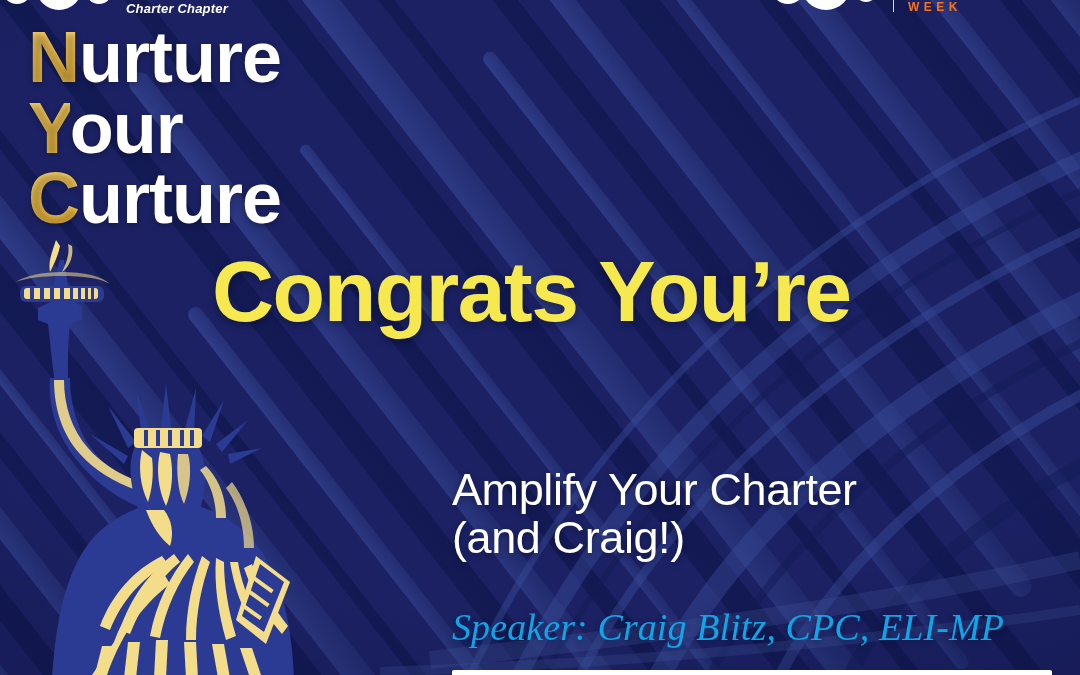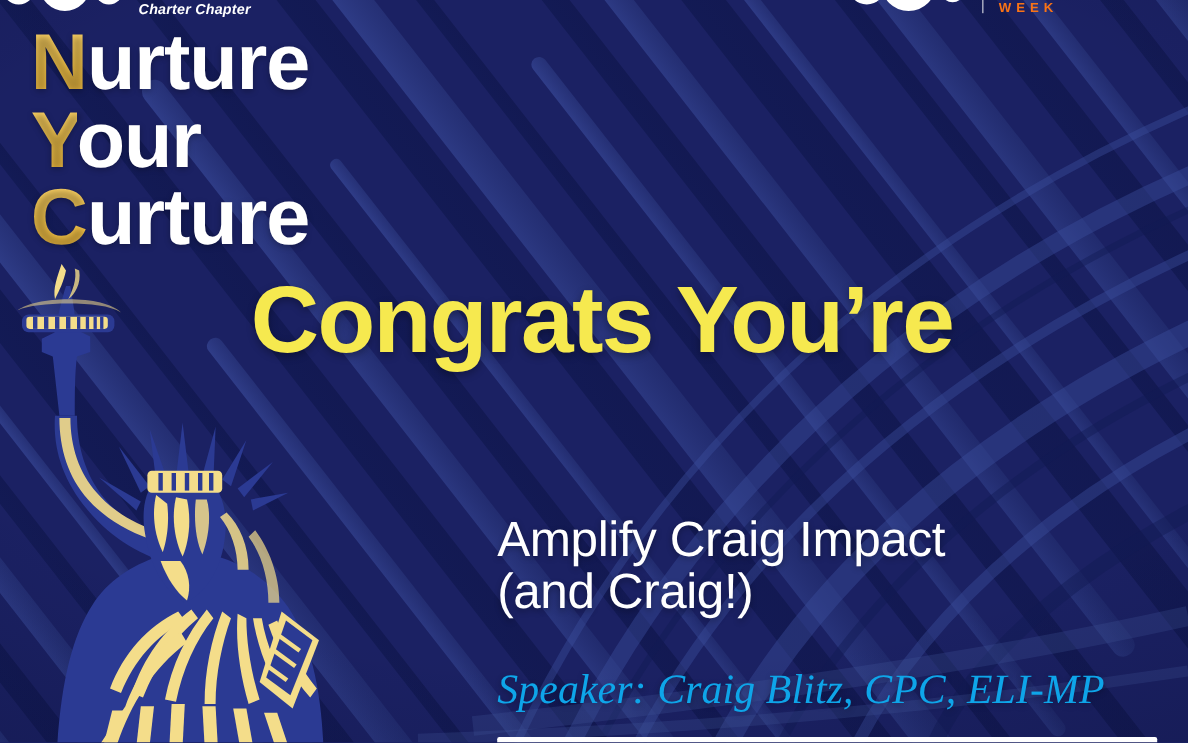--- a/index.html
+++ b/index.html
@@ -73,21 +73,21 @@
     font-size:72px; font-weight:700; color:#ffffff; letter-spacing:-1px;
     white-space:nowrap; text-shadow:0 2px 6px rgba(0,0,0,.28);
   }
   .acrostic .ln .cap{
     background:linear-gradient(180deg,#ffd870 0%,#f7c64a 55%,#edb63c 100%);
     -webkit-background-clip:text; background-clip:text; color:transparent;
   }
 
   
   .headline{
-    position:absolute; left:228px; top:249px; width:810px;
+    position:absolute; left:212px; top:249px; width:810px;
     font-size:86px; font-weight:700; line-height:.99; letter-spacing:-1.5px;
     color:#f6e94f; text-shadow:0 3px 8px rgba(0,0,0,.33);
   }
   .headline .l2{ display:block; }
 
   
   .subhead{
     position:absolute; left:452px; top:466px; width:600px;
     font-size:45px; font-weight:400; line-height:1.07; color:#ffffff;
     letter-spacing:-.4px; text-shadow:0 2px 6px rgba(0,0,0,.3);
@@ -318,21 +318,21 @@
         <rect x="247" y="372" width="22" height="4" transform="rotate(36 258 374)"></rect>
       </g>
     </g>
   </svg>
 
   <div class="headline">
     <span class="l1">Congrats You’re</span>
   </div>
 
   <div class="subhead">
-    <span>Amplify Craig Impact</span>
+    <span>Amplify Your Charter</span>
     <span>(and Craig!)</span>
   </div>
 
   <div class="speaker">Speaker: Craig Blitz, CPC, ELI-MP</div>
 
   <div class="bottom-panel"></div>
 
 </div>
 
 </body></html>

